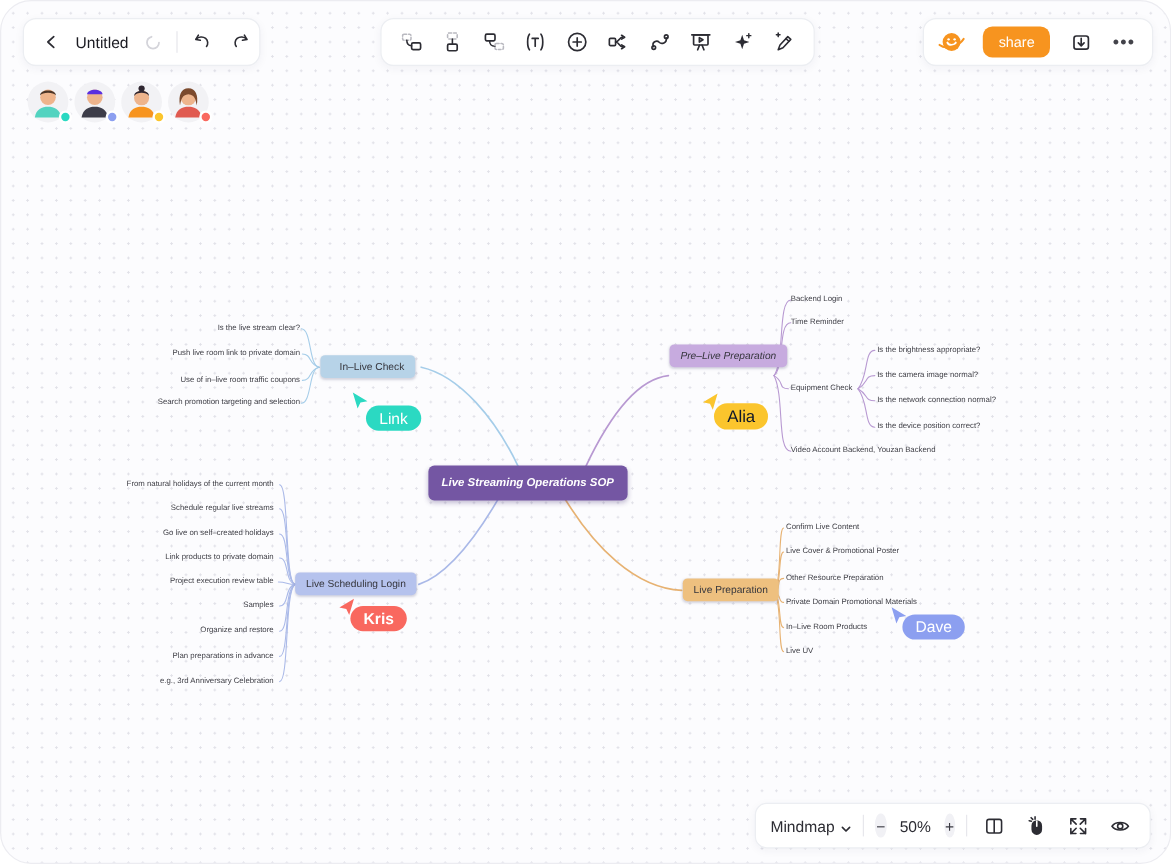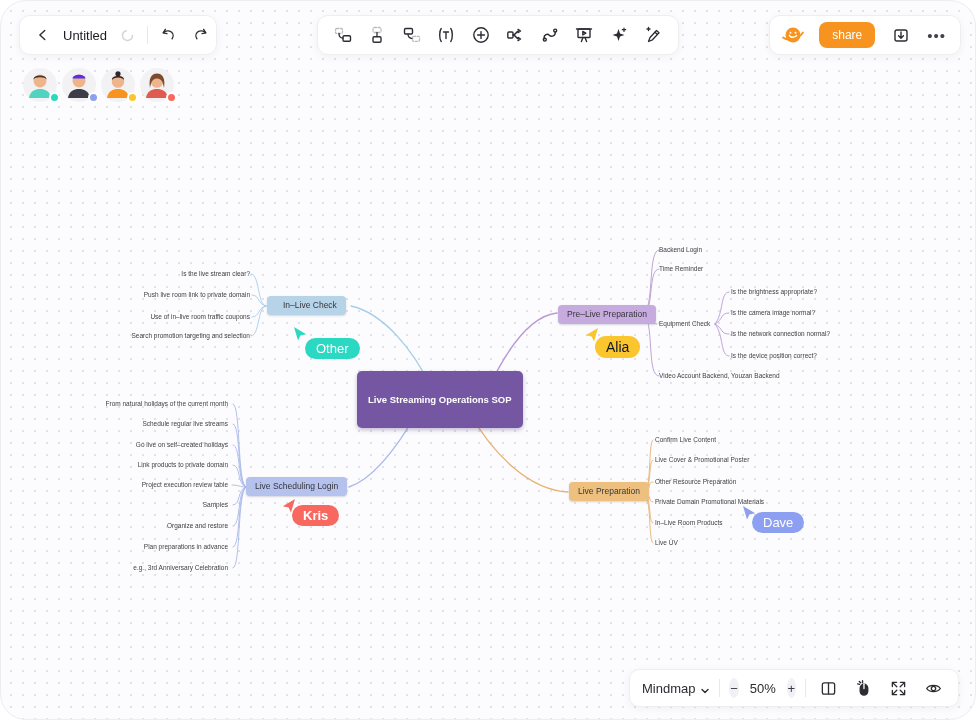--- a/index.html
+++ b/index.html
@@ -31,32 +31,32 @@
   
   .avatars { position:absolute; left:20px; top:65px; display:flex; gap:1px; z-index:9; }
   .avatar { position:relative; width:38px; height:38px; margin-right:0; }
   .avatar + .avatar { margin-left:0; }
   .avatar svg { display:block; }
   .presence-dot { position:absolute; right:-1px; bottom:1px; width:11px; height:11px;
                   border-radius:50%; border:2px solid #fff; }
   
   .edges { position:absolute; left:0; top:0; z-index:1; pointer-events:none; }
   .root-node {
-    position:absolute; left:356px; top:370px; z-index:3;
+    position:absolute; left:356px; top:387px; z-index:3;
     background:#7456A3; color:#fff; font-size:9.5px; font-weight:600;
-    padding:23px 11px; border-radius:5px; white-space:nowrap;
-    box-shadow:0 2px 4px rgba(60,40,110,.30); cursor:pointer;
+    padding:9px 11px; border-radius:5px; white-space:nowrap;
+    box-shadow:0 2px 4px rgba(60,40,110,.30); cursor:pointer;font-style:italic;
   }
   .bnode {
     position:absolute; z-index:3; font-size:8.5px; color:#35353c; line-height:1.25;
     padding:4px 9px; border-radius:4px; white-space:nowrap;
     box-shadow:0 1px 2px rgba(70,70,110,.22); cursor:pointer;
   }
   .n-inlive { left:266px; top:295px; background:#B7D3E8;padding-left:16px; }
-  .n-prelive { left:557px; top:304px; background:#C7ABDF; }
+  .n-prelive { left:557px; top:286px; background:#C7ABDF;font-style:italic; }
   .n-sched { left:245px; top:476px; background:#B5C2ED; }
   .n-prep { left:568px; top:481px; background:#EEC07F; }
   .leaf { position:absolute; z-index:2; font-size:6.5px; color:#3d3d44; white-space:nowrap; cursor:pointer; }
   .leaf.r { text-align:right; }
   
   .cursor { position:absolute; z-index:6; }
   .cursor .pill { border-radius:12px; padding:3px 11px; font-size:13px; color:#fff;
                   white-space:nowrap; display:inline-block; }
   .cursor svg { position:absolute; }
   .cur-bert .pill { background:#2BD9C2; margin-left:13px; margin-top:12px; }
@@ -325,21 +325,21 @@
   <div class="leaf" style="left:654px; top:455px;">Live Cover &amp; Promotional Poster</div>
   <div class="leaf" style="left:654px; top:477px;">Other Resource Preparation</div>
   <div class="leaf" style="left:654px; top:497px;">Private Domain Promotional Materials</div>
   <div class="leaf" style="left:654px; top:518px;">In–Live Room Products</div>
   <div class="leaf" style="left:654px; top:538px;">Live UV</div>
 
   <div class="cursor cur-bert" style="left:291px; top:325px;">
     <svg width="16" height="16" viewBox="0 0 16 16">
       <path d="M2,1 L6,14.5 L8.4,9.4 L14.2,8.3 Z" fill="#2BD9C2"></path>
     </svg>
-    <span class="pill">Other</span>
+    <span class="pill">Link</span>
   </div>
   <div class="cursor cur-alia" style="left:583px; top:326px;">
     <svg width="16" height="16" viewBox="0 0 16 16">
       <path d="M14,1 L10,14.5 L7.6,9.4 L1.8,8.3 Z" fill="#FBC52D"></path>
     </svg>
     <span class="pill">Alia</span>
   </div>
   <div class="cursor cur-kris" style="left:280px; top:497px;font-weight:bold;">
     <svg width="16" height="16" viewBox="0 0 16 16">
       <path d="M14,1 L10,14.5 L7.6,9.4 L1.8,8.3 Z" fill="#F9685F"></path>

